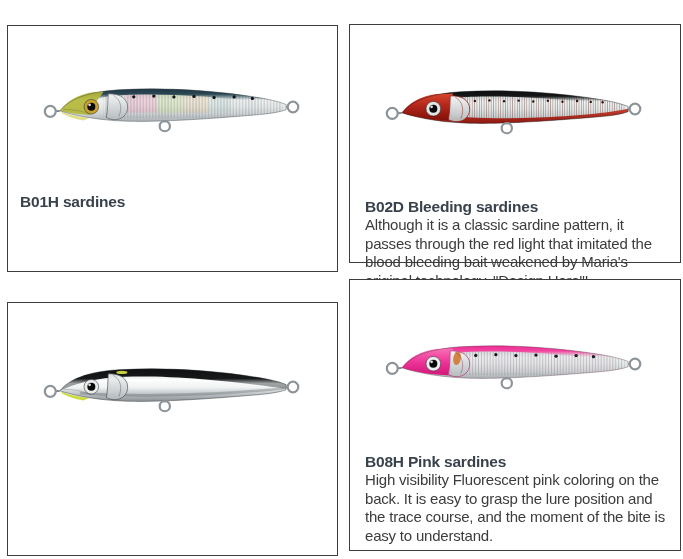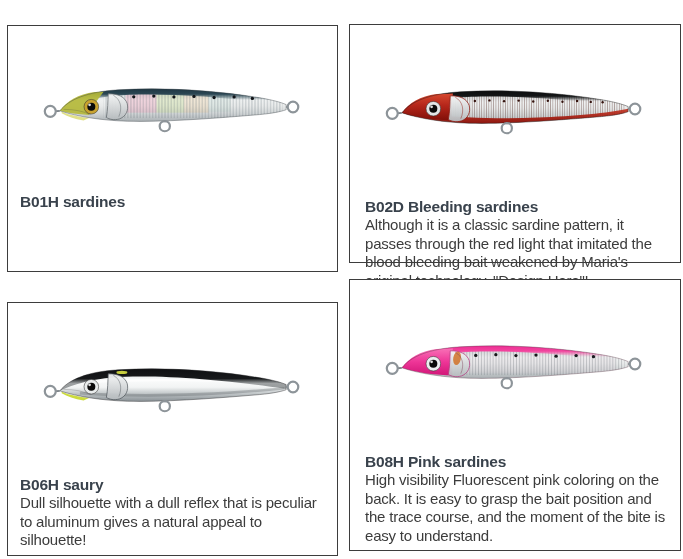--- a/index.html
+++ b/index.html
@@ -225,24 +225,20 @@
         <circle cx="68.6" cy="41.4" r="1.5" fill="#f4f4f4" opacity="0.9"></circle>
         <path d="M36 48 C46 35.5 66 27 100 25 C152 21.8 210 26 257 34 C269 36.2 279 38.8 284 41.2 L284 46.8 C277 49.4 265 51.4 249 52.6 C199 56.8 148 60.4 110 59.4 C83 58.6 56 54.6 36 48 Z" fill="none" stroke="#26282a" stroke-width="0.8" opacity="0.6"></path>
         <path d="M36 48 L31.2 48.5" stroke="#7d8489" stroke-width="2"></path>
         <circle cx="25.5" cy="48.6" r="6" fill="none" stroke="#8d9499" stroke-width="2.4"></circle>
         <path d="M151 58.8 L151 60.4" stroke="#7d8489" stroke-width="2"></path>
         <circle cx="151" cy="64.8" r="5.6" fill="none" stroke="#8d9499" stroke-width="2.4"></circle>
         <path d="M284 43.8 L286.2 43.8" stroke="#7d8489" stroke-width="2"></path>
         <circle cx="291.5" cy="43.8" r="5.8" fill="none" stroke="#8d9499" stroke-width="2.4"></circle>
       </svg>
     </div>
-    <div class="text-area">
-      <p class="title">B06H saury</p>
-      <p class="desc">Dull silhouette with a dull reflex that is peculiar to aluminum gives a natural appeal to silhouette!</p>
-    </div>
   </div>
 
   <div class="card" id="card-4">
     <div class="image-area">
       <svg viewBox="0 0 320 92" xmlns="http://www.w3.org/2000/svg">
         <defs>
           <linearGradient id="bg4" x1="0" y1="22" x2="0" y2="62" gradientUnits="userSpaceOnUse">
             <stop offset="0" stop-color="#a9b2b7"></stop>
               <stop offset="0.18" stop-color="#d5dadb"></stop>
             <stop offset="0.36" stop-color="#eff1f1"></stop>
@@ -298,17 +294,17 @@
         <path d="M36 48 L31.2 48.5" stroke="#7d8489" stroke-width="2"></path>
         <circle cx="25.5" cy="48.6" r="6" fill="none" stroke="#8d9499" stroke-width="2.4"></circle>
         <path d="M151 58.8 L151 60.4" stroke="#7d8489" stroke-width="2"></path>
         <circle cx="151" cy="64.8" r="5.6" fill="none" stroke="#8d9499" stroke-width="2.4"></circle>
         <path d="M284 43.8 L286.2 43.8" stroke="#7d8489" stroke-width="2"></path>
         <circle cx="291.5" cy="43.8" r="5.8" fill="none" stroke="#8d9499" stroke-width="2.4"></circle>
       </svg>
     </div>
     <div class="text-area">
       <p class="title">B08H Pink sardines</p>
-      <p class="desc">High visibility Fluorescent pink coloring on the back. It is easy to grasp the bait position and the trace course, and the moment of the bite is easy to understand.</p>
+      <p class="desc">High visibility Fluorescent pink coloring on the back. It is easy to grasp the lure position and the trace course, and the moment of the bite is easy to understand.</p>
     </div>
   </div>
 
 </div>
 
 </body></html>

